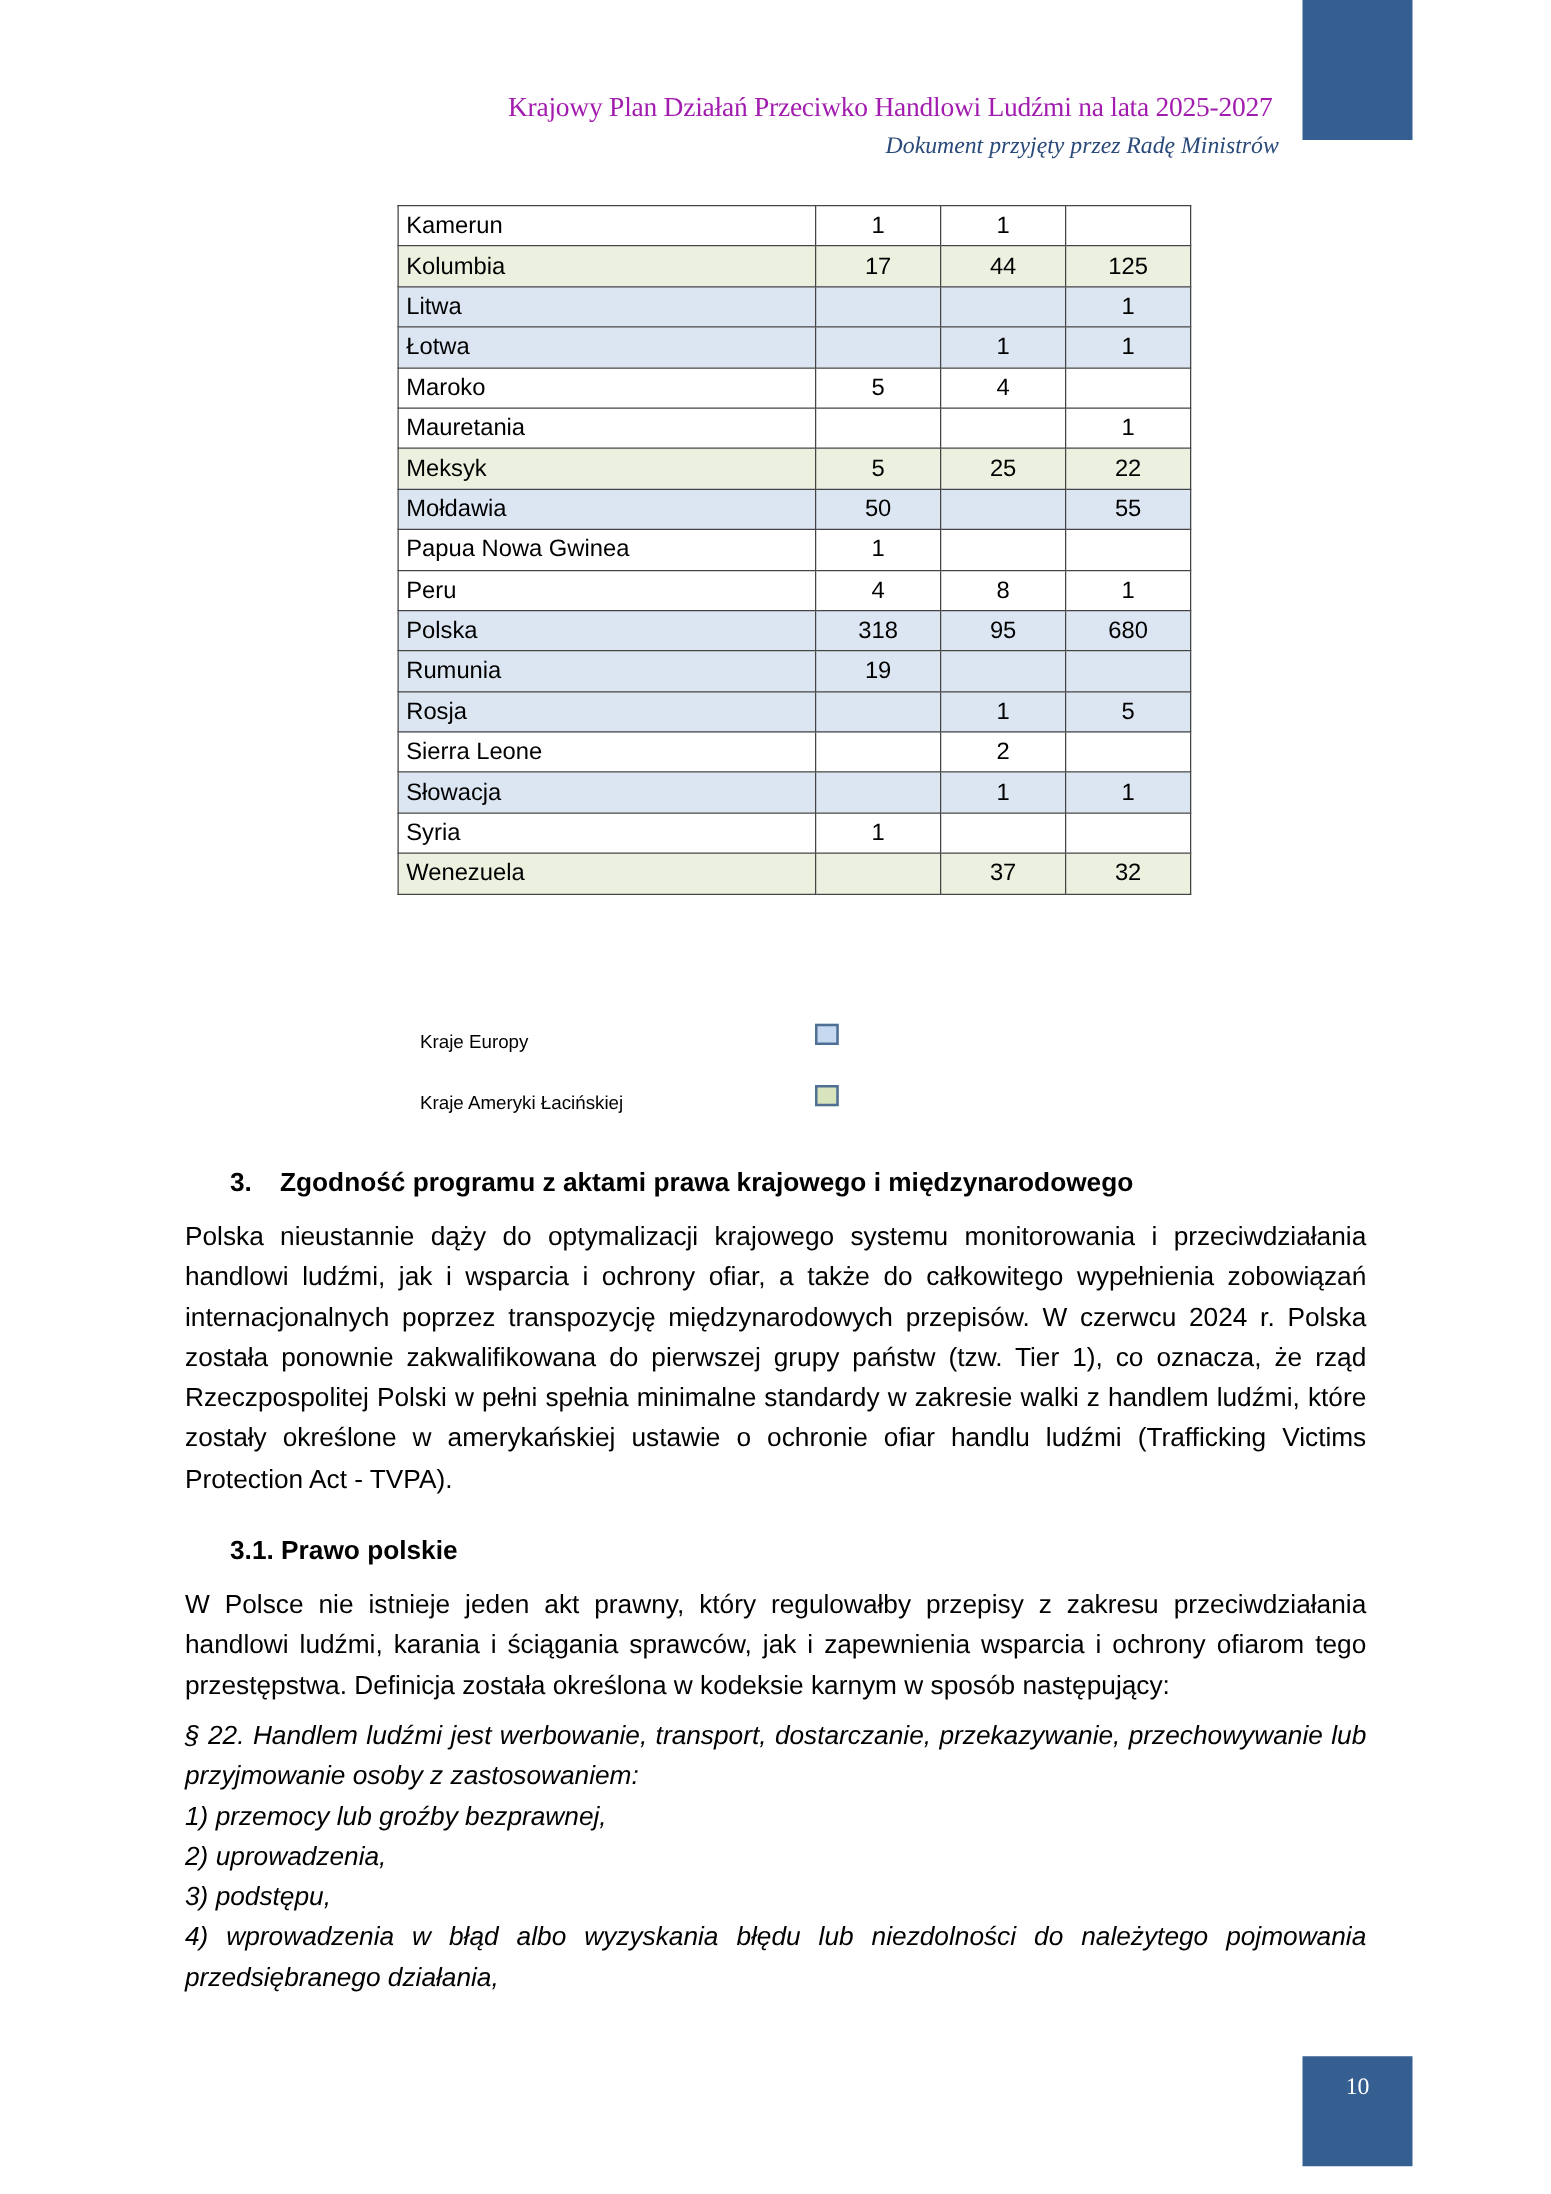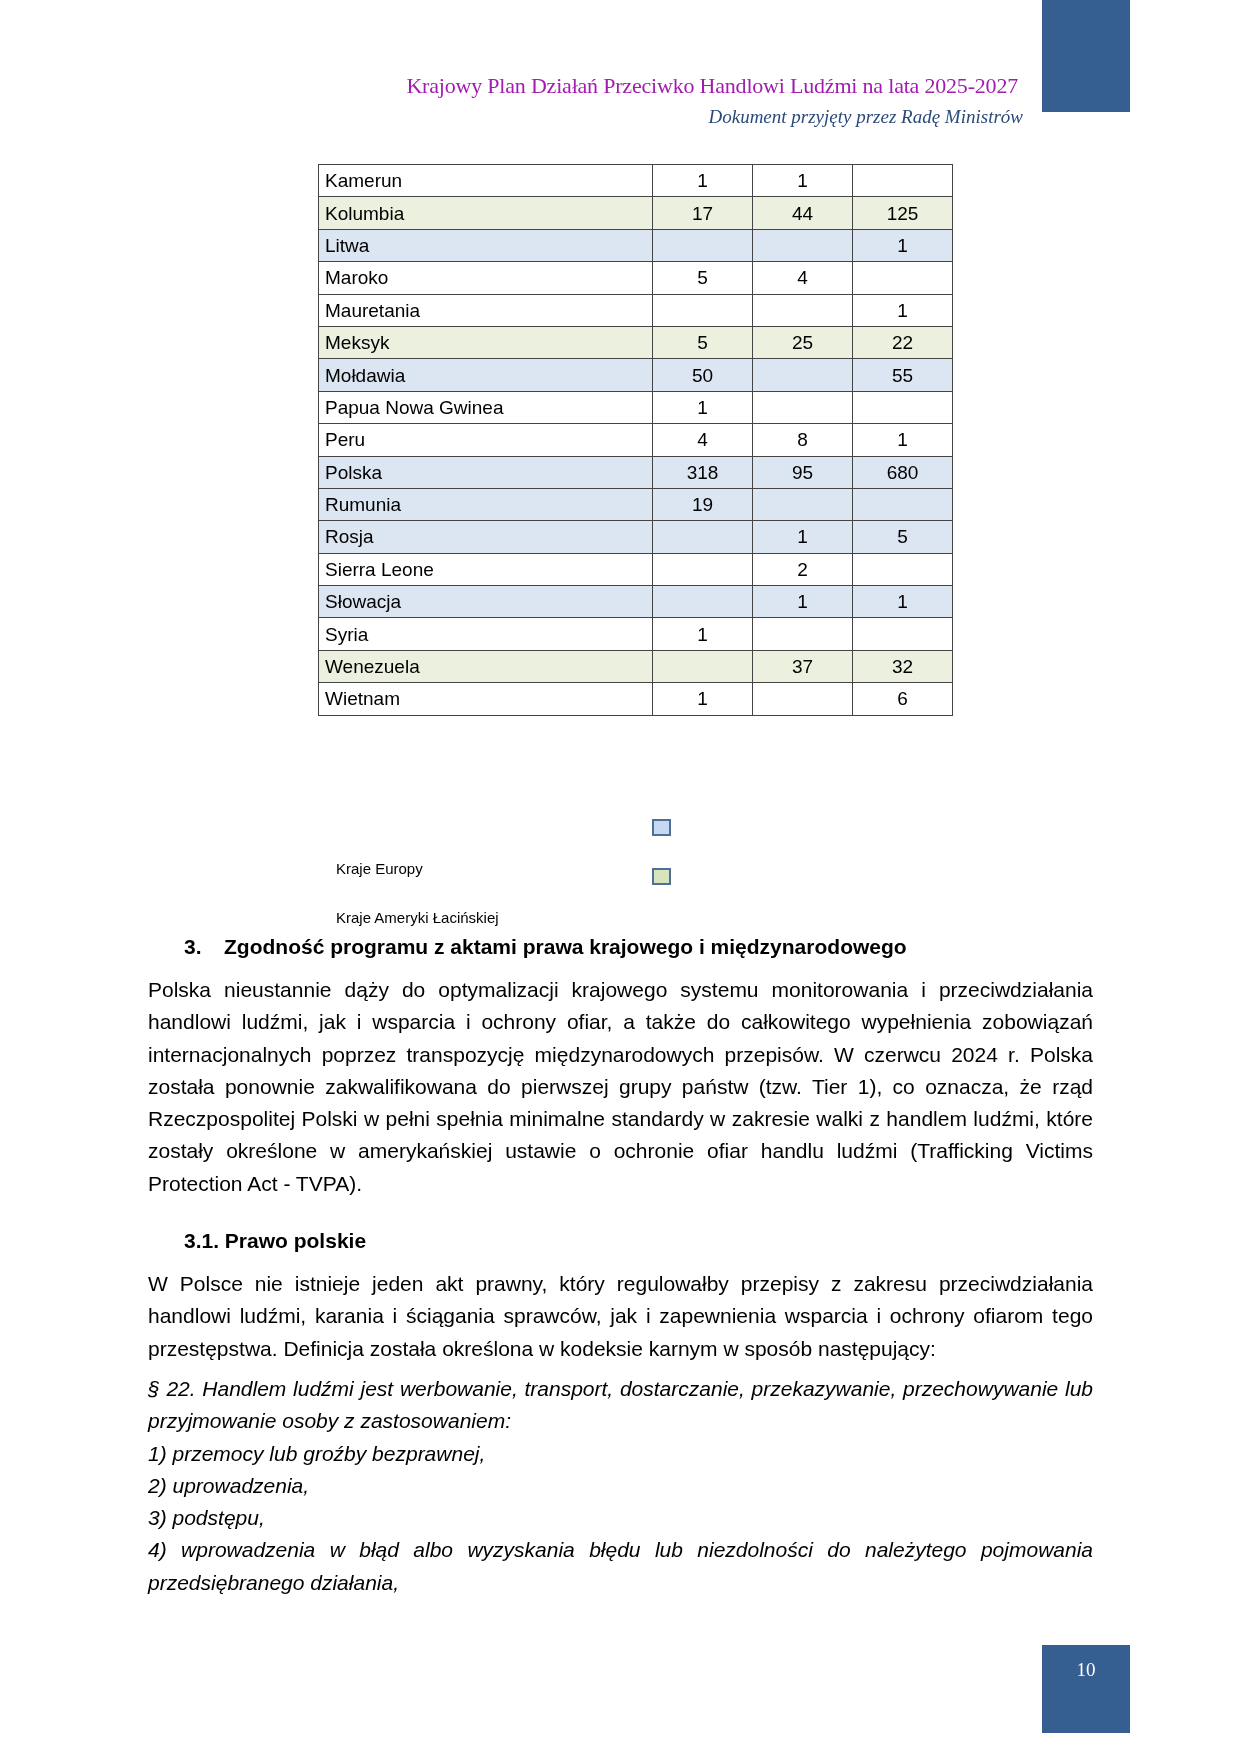--- a/index.html
+++ b/index.html
@@ -8,21 +8,21 @@
   .bottom-bar { position: absolute; left: 1042px; top: 1645px; width: 88px; height: 88px; background: #355f91; }
   .page-num { position: absolute; left: 0; right: 0; top: 14px; text-align: center; color: #ffffff; font-family: "Liberation Serif", serif; font-size: 19px; }
   .header-title { position: absolute; right: 223px; top: 73px; font-family: "Liberation Serif", serif; font-size: 22px; color: #a21caf; white-space: nowrap; letter-spacing: -0.2px; }
   .header-sub { position: absolute; right: 218px; top: 106px; font-family: "Liberation Serif", serif; font-style: italic; font-size: 19px; color: #2a4a7a; white-space: nowrap; }
   table.data { position: absolute; left: 318px; top: 164px; border-collapse: collapse; font-family: "Liberation Sans", sans-serif; font-size: 19px; padding-left: 24px; }
   table.data td { border: 1px solid #444; height: 31.4px; padding: 0; line-height: 31px; }
   table.data td.name { width: 327px; padding-left: 6px; text-align: left; }
   table.data td.num { width: 99px; text-align: center; }
   tr.europe td { background: #dce6f2; }
   tr.latam td { background: #ebf1de; }
-  .legend { position: absolute; left: 336px; font-size: 15px; margin-top: 35px; }
+  .legend { position: absolute; left: 336px; font-size: 15px; }
   .legend-swatch { position: absolute; left: 652px; width: 19px; height: 17px; border: 2px solid #4f6f94; box-sizing: border-box; }
   .sw-eu { background: #c6d9f1; top: 819px; }
   .sw-la { background: #d7e4bd; top: 868px; }
   .h3 { position: absolute; left: 184px; top: 935px; font-weight: bold; font-size: 21px; white-space: nowrap; }
   .h3 .num { display: inline-block; width: 40px; }
   .h31 { position: absolute; left: 184px; top: 1229px; font-weight: bold; font-size: 21px; }
   .para { position: absolute; left: 148px; width: 945px; font-size: 21px; line-height: 32.3px; text-align: justify; }
   .p1 { top: 974px; }
   .p2 { top: 1268px; }
   .p3 { top: 1373px; font-style: italic; }
@@ -47,20 +47,26 @@
       <tr class="latam">
         <td class="name">Kolumbia</td>
         <td class="num">17</td>
         <td class="num">44</td>
         <td class="num">125</td>
       </tr>
       <tr class="europe">
         <td class="name">Litwa</td>
         <td class="num"></td>
         <td class="num"></td>
+        <td class="num">1</td>
+      </tr>
+      <tr class="europe">
+        <td class="name">Łotwa</td>
+        <td class="num"></td>
+        <td class="num">1</td>
         <td class="num">1</td>
       </tr>
       <tr>
         <td class="name">Maroko</td>
         <td class="num">5</td>
         <td class="num">4</td>
         <td class="num"></td>
       </tr>
       <tr>
         <td class="name">Mauretania</td>
@@ -127,26 +133,20 @@
         <td class="num">1</td>
         <td class="num"></td>
         <td class="num"></td>
       </tr>
       <tr class="latam">
         <td class="name">Wenezuela</td>
         <td class="num"></td>
         <td class="num">37</td>
         <td class="num">32</td>
       </tr>
-      <tr>
-        <td class="name">Wietnam</td>
-        <td class="num">1</td>
-        <td class="num"></td>
-        <td class="num">6</td>
-      </tr>
     </tbody>
 </table>
 
 <div class="legend" style="top:825px;">Kraje Europy</div>
 <div class="legend-swatch sw-eu"></div>
 <div class="legend" style="top:874px;">Kraje Ameryki Łacińskiej</div>
 <div class="legend-swatch sw-la"></div>
 
 <div class="h3">
   <span class="num">3.</span><span>Zgodność programu z aktami prawa krajowego i międzynarodowego</span>

